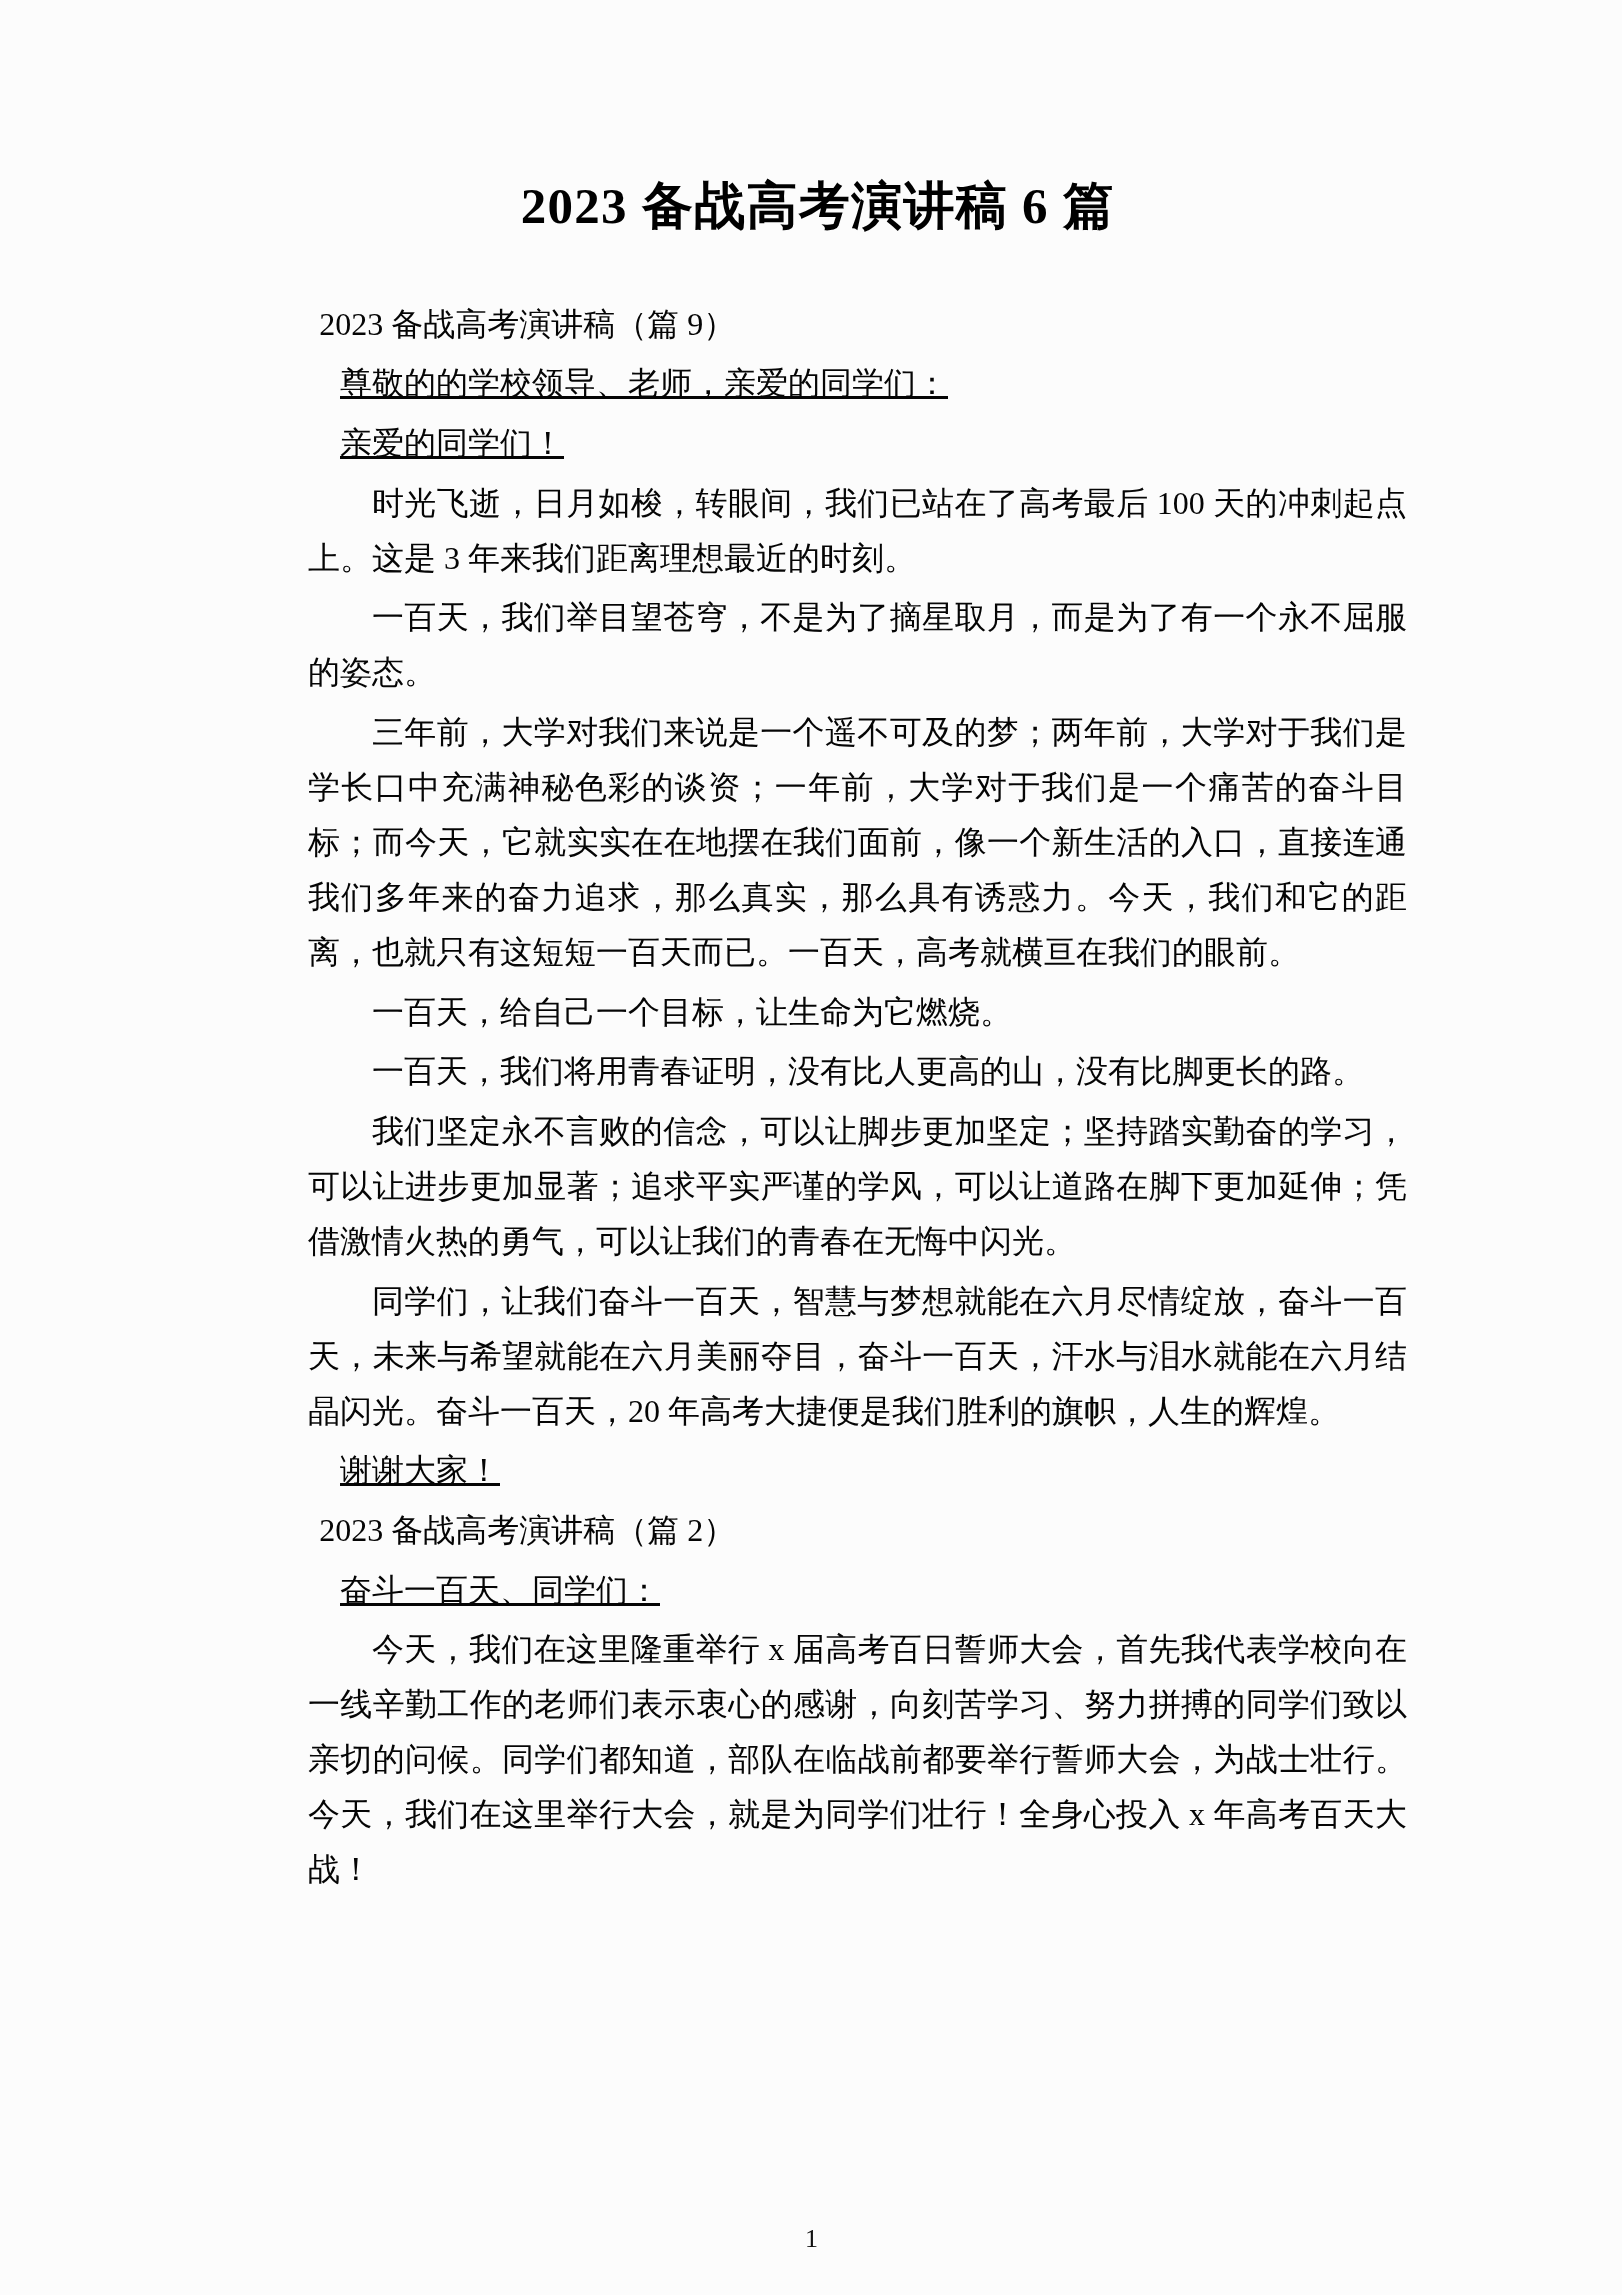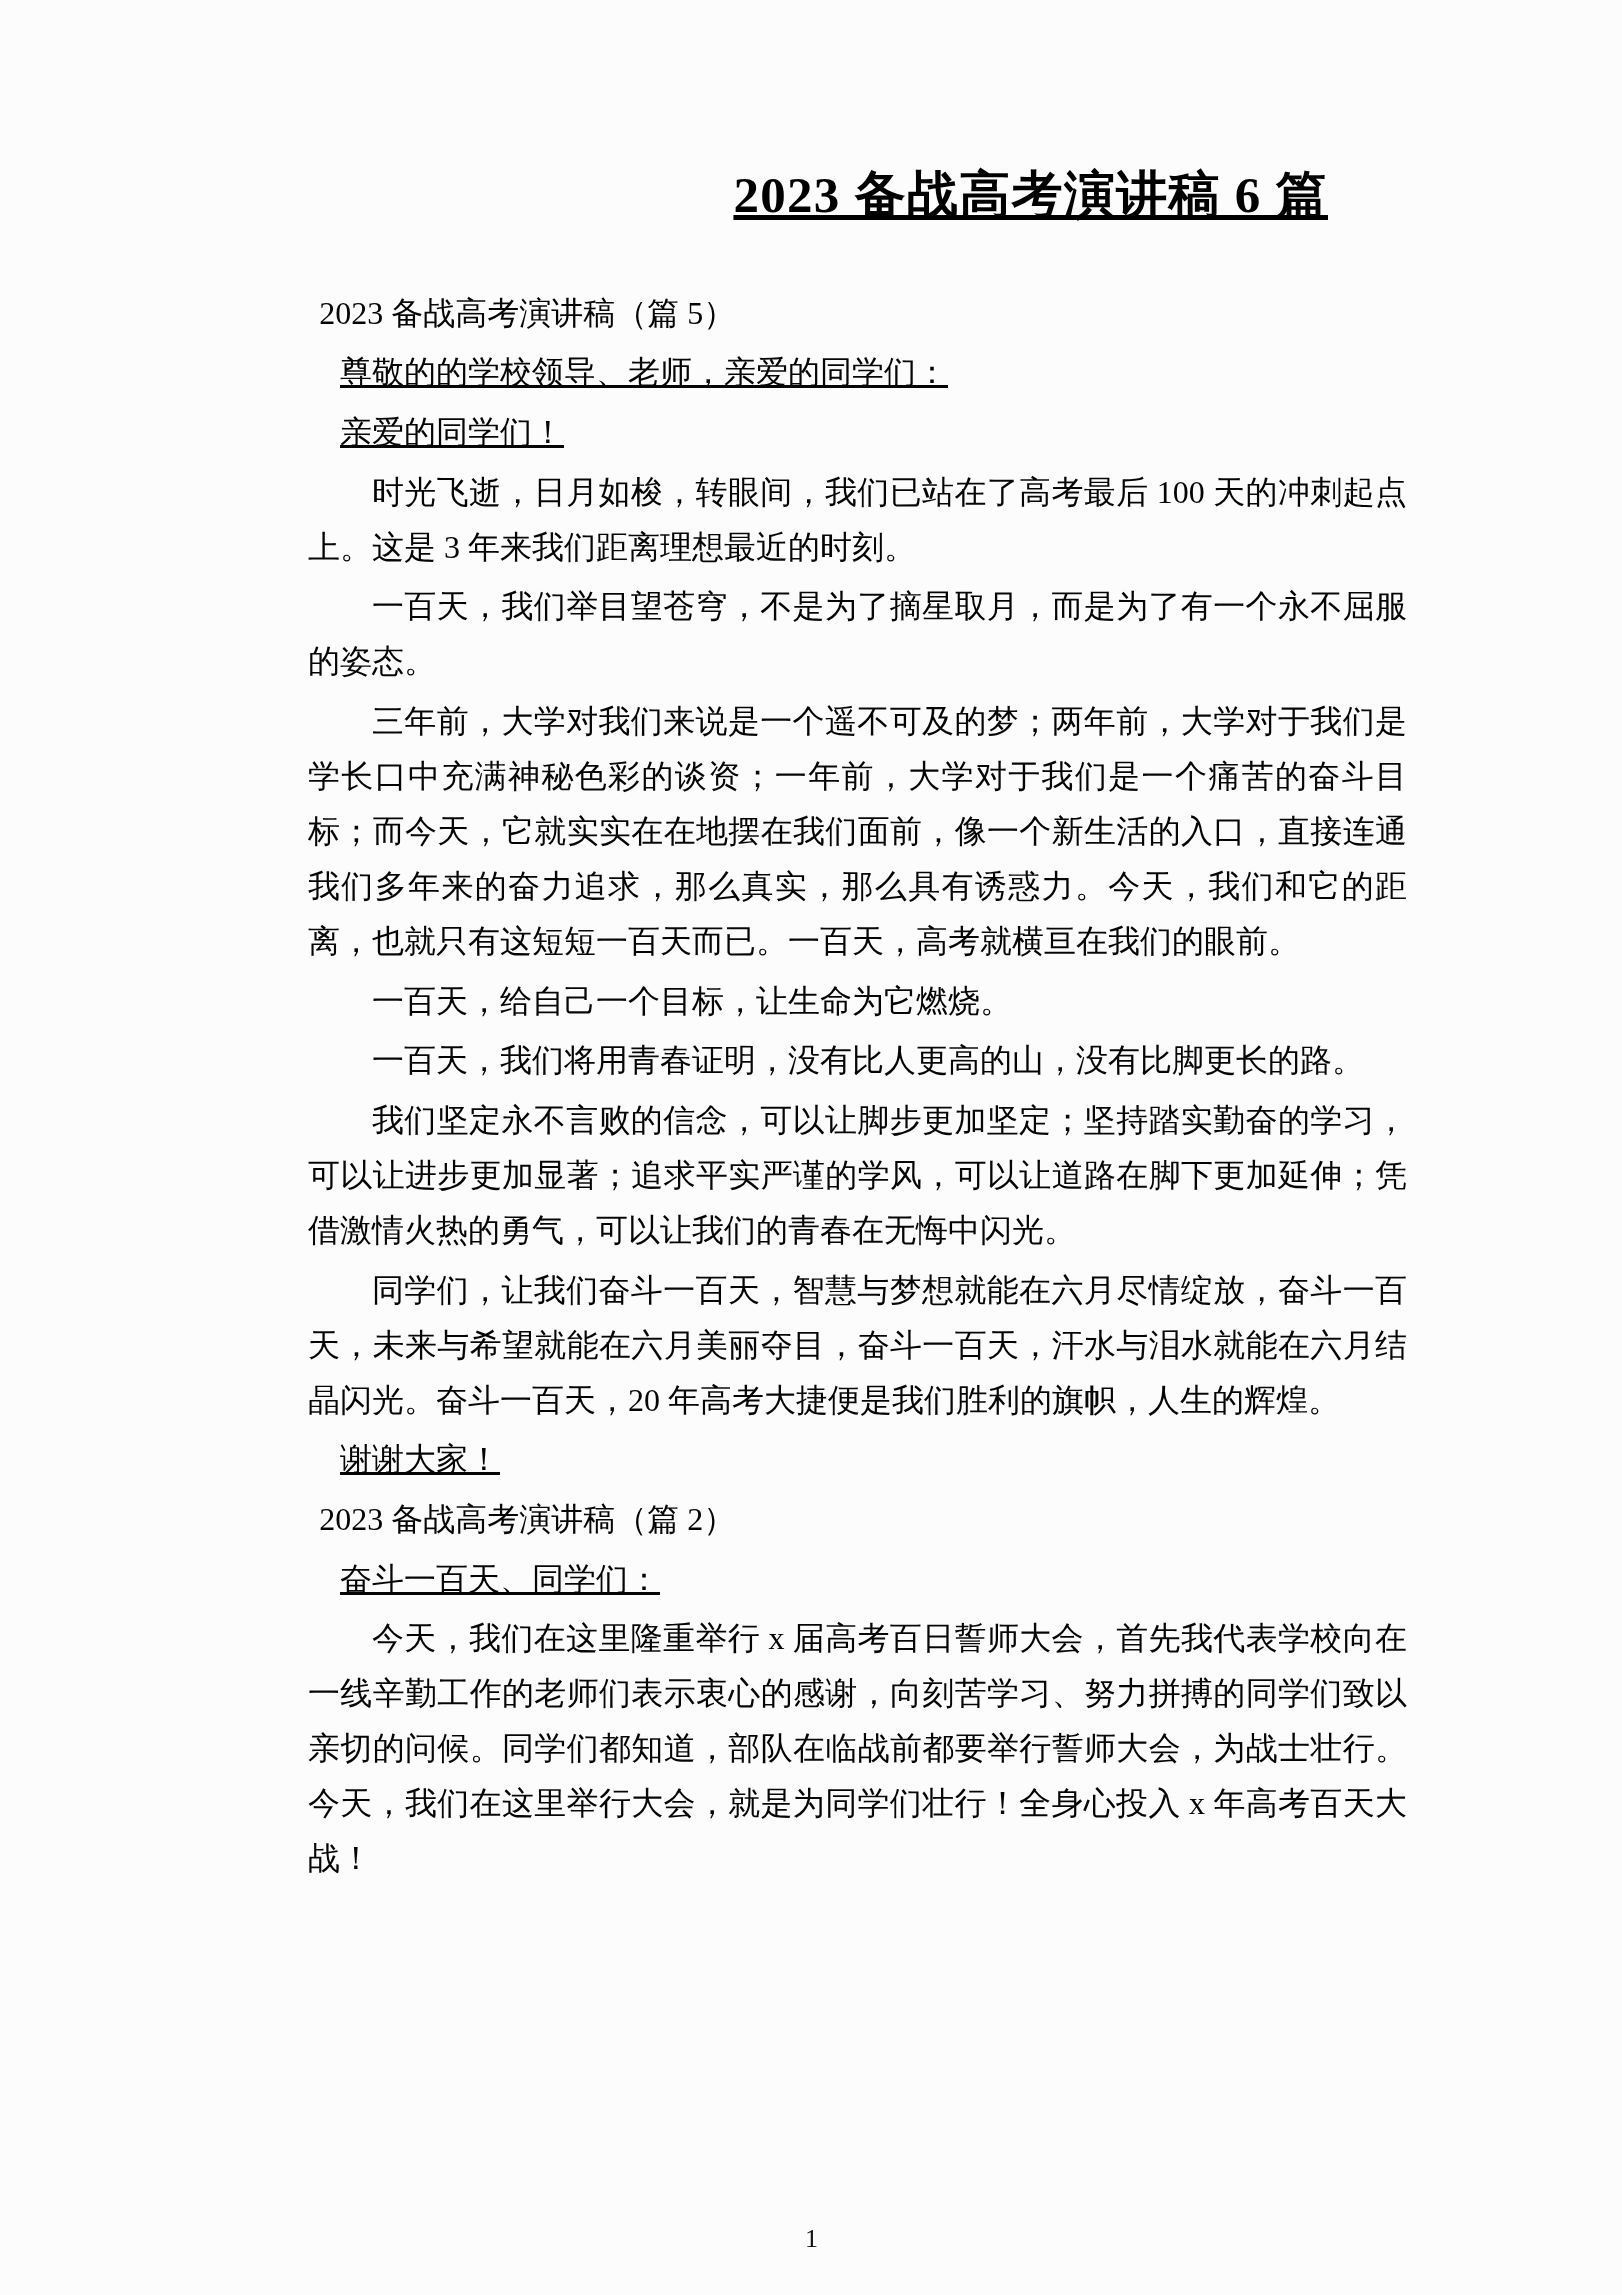--- a/index.html
+++ b/index.html
@@ -16,28 +16,27 @@
     width: 1623px;
     height: 2295px;
     background: #fcfcfc;
     box-sizing: border-box;
     padding: 164px 216px 118px 308px;
     overflow: hidden;
   }
   .doc-title {
     font-size: 51px;
     font-weight: 700;
-    text-align: right;
+    text-align: center;
     letter-spacing: 1.3px;
     line-height: 1.25;
-    margin: 0 0 58px 0;
+    margin: 11px 0 58px 0;
     color: #000000;
     
     padding-right: 79px;
-    text-decoration: underline;
   }
   .body-text {
     font-size: 32px;
     line-height: 1.72;
     color: #050505;
     text-align: justify;
     text-justify: inter-ideograph;
   }
   .body-text p {
     margin: 0 0 4.6px 0;
@@ -66,21 +65,21 @@
   }
 </style>
 </head>
 <body>
 
 <div class="page" style="background: rgb(252, 252, 252);">
 
   <h1 class="doc-title">2023 备战高考演讲稿 6 篇</h1>
 
   <div class="body-text" id="body-text" style="color: rgb(5, 5, 5);">
-      <p class="p-heading">2023 备战高考演讲稿（篇 5）</p>
+      <p class="p-heading">2023 备战高考演讲稿（篇 9）</p>
       <p class="p-small-indent">尊敬的的学校领导、老师，亲爱的同学们：</p>
       <p class="p-small-indent">亲爱的同学们！</p>
       <p class="p-indent">时光飞逝，日月如梭，转眼间，我们已站在了高考最后 100 天的冲刺起点上。这是 3 年来我们距离理想最近的时刻。</p>
       <p class="p-indent">一百天，我们举目望苍穹，不是为了摘星取月，而是为了有一个永不屈服的姿态。</p>
       <p class="p-indent">三年前，大学对我们来说是一个遥不可及的梦；两年前，大学对于我们是学长口中充满神秘色彩的谈资；一年前，大学对于我们是一个痛苦的奋斗目标；而今天，它就实实在在地摆在我们面前，像一个新生活的入口，直接连通我们多年来的奋力追求，那么真实，那么具有诱惑力。今天，我们和它的距离，也就只有这短短一百天而已。一百天，高考就横亘在我们的眼前。</p>
       <p class="p-indent">一百天，给自己一个目标，让生命为它燃烧。</p>
       <p class="p-indent">一百天，我们将用青春证明，没有比人更高的山，没有比脚更长的路。</p>
       <p class="p-indent">我们坚定永不言败的信念，可以让脚步更加坚定；坚持踏实勤奋的学习，可以让进步更加显著；追求平实严谨的学风，可以让道路在脚下更加延伸；凭借激情火热的勇气，可以让我们的青春在无悔中闪光。</p>
       <p class="p-indent">同学们，让我们奋斗一百天，智慧与梦想就能在六月尽情绽放，奋斗一百天，未来与希望就能在六月美丽夺目，奋斗一百天，汗水与泪水就能在六月结晶闪光。奋斗一百天，20 年高考大捷便是我们胜利的旗帜，人生的辉煌。</p>
       <p class="p-small-indent">谢谢大家！</p>

